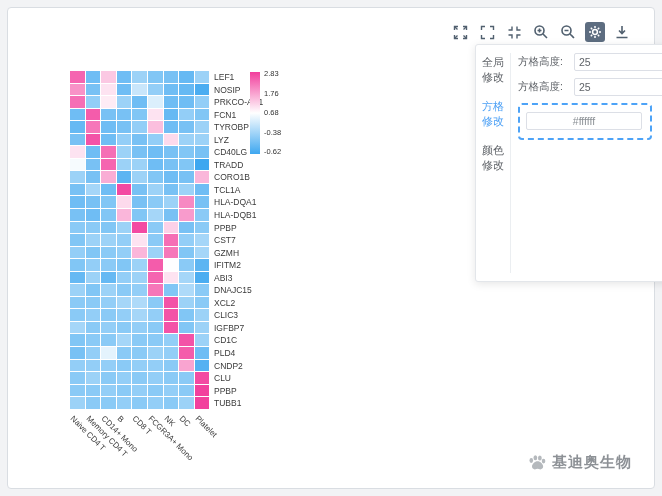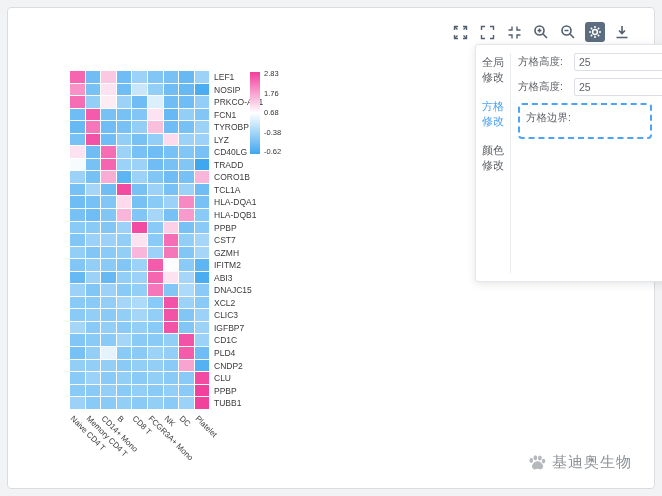--- a/index.html
+++ b/index.html
@@ -54,21 +54,21 @@
   .cbox.checked::after{content:"✓";font-size:9px;color:#333;line-height:9px;}
   .cblabel{font-size:10.5px;color:#5f6368;}
   .dashed-box{
     border:2px dashed #4da3f7;border-radius:4px;padding:6px 6px 8px 6px;margin-top:2px;width:118px;
   }
   .dashed-box .tinput{width:106px;text-align:center;color:#8a8f94;}
   .scrollbar{position:absolute;right:2px;top:4px;width:5px;height:226px;background:#f4f4f5;border-radius:3px;}
   .scroll-thumb{position:absolute;right:0;top:0;width:5px;height:30px;background:#c4cad0;border-radius:3px;cursor:pointer;}
   
   .watermark{position:absolute;right:22px;bottom:16px;display:flex;align-items:center;gap:5px;}
-  .watermark .brand{font-size:15px;font-weight:normal;color:#8d9196;letter-spacing:1px;}
+  .watermark .brand{font-size:15px;font-weight:bold;color:#8d9196;letter-spacing:1px;}
 </style>
 </head>
 <body>
 
 <div class="card">
 
   <div class="toolbar">
     <div class="tbtn">
       <svg width="15" height="15" viewBox="0 0 15 15" fill="none" stroke="#51606f" stroke-width="1.4">
         <path d="M1.5 5V1.5H5M10 1.5h3.5V5M13.5 10v3.5H10M5 13.5H1.5V10"></path>
@@ -424,21 +424,21 @@
     <div class="form">
       <div class="frow">
         <span class="flabel">方格高度:</span>
         <input class="tinput" value="25" style="">
       </div>
       <div class="frow">
         <span class="flabel">方格高度:</span>
         <input class="tinput" value="25" style="">
       </div>
       <div class="dashed-box">
-        <div class="cblabel" style="margin-bottom:4px;">方格边界:</div>
+        <input class="tinput" value="#ffffff" style="">
       </div>
     </div>
 
     <div class="scrollbar">
       <div class="scroll-thumb"></div>
     </div>
   </div>
 
   <div class="watermark">
     <svg width="20" height="18" viewBox="0 0 24 22" fill="#b5b9bd">

